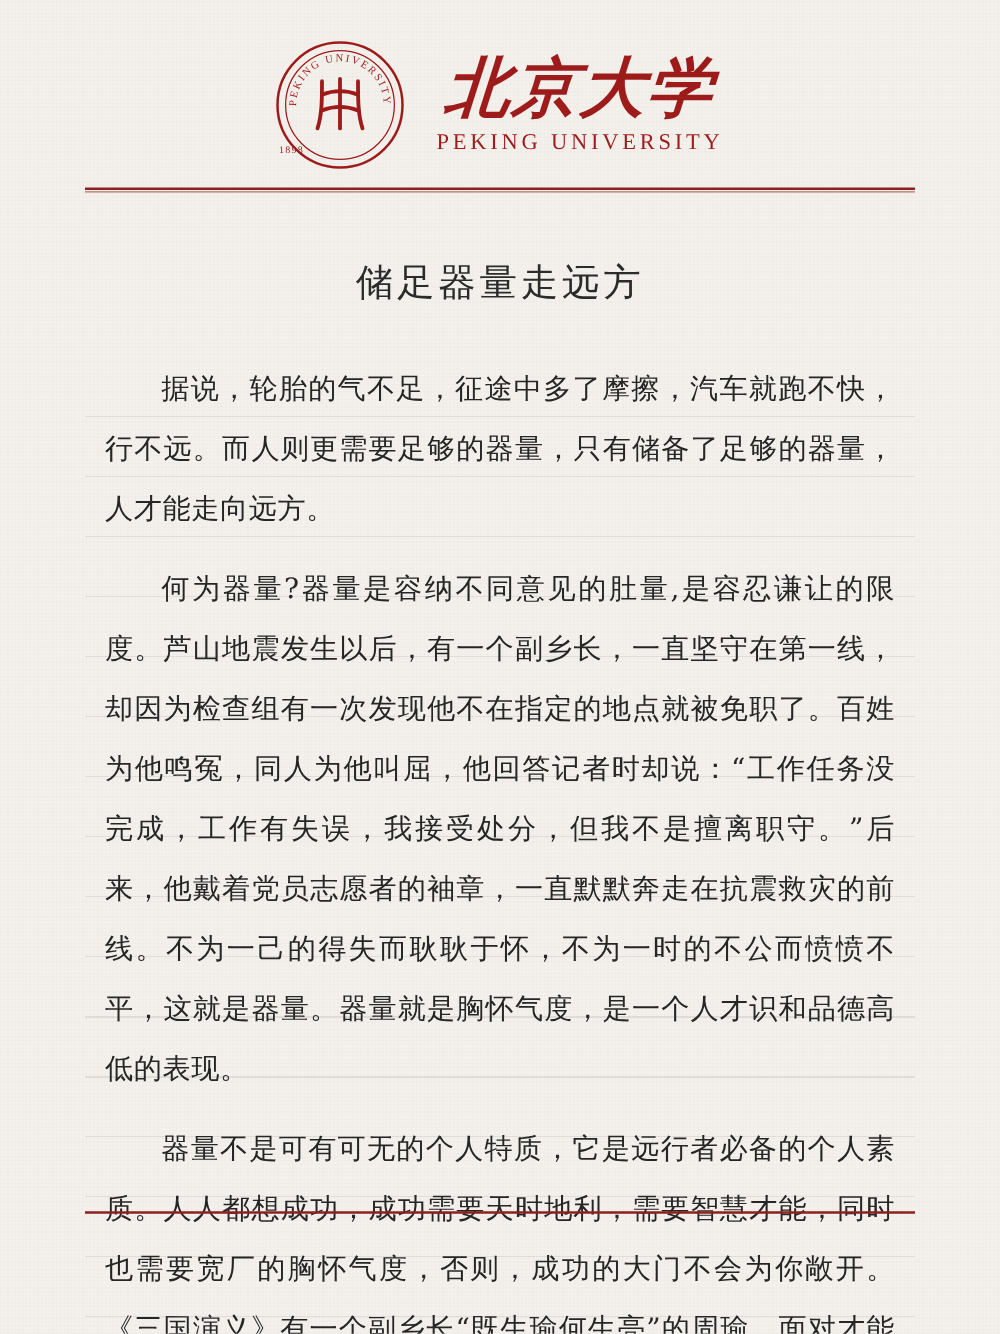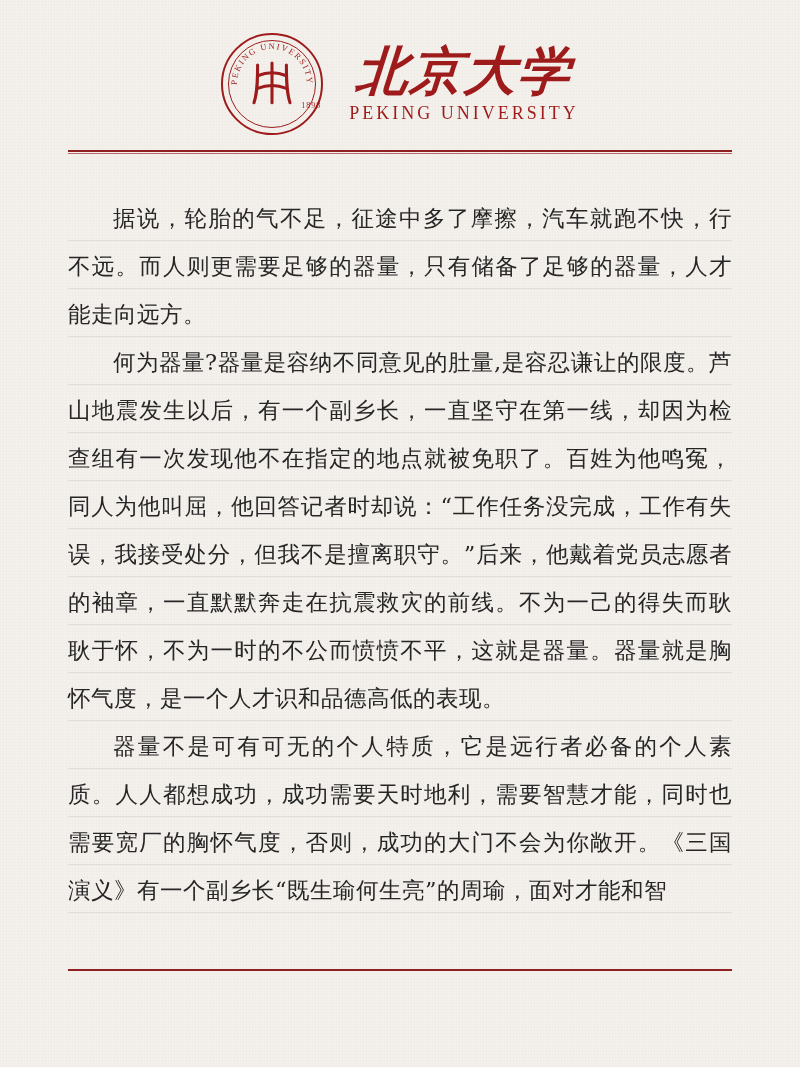--- a/index.html
+++ b/index.html
@@ -68,23 +68,23 @@
   }
   .seal-arc-text {
     position: absolute;
     left: 0; top: 0;
     width: 100%;
     height: 100%;
   }
   .seal-year {
     position: absolute;
     left: 0;
-    bottom: 23px;
+    bottom: 9px;
     width: 100%;
-    text-align: right;
+    text-align: left;
     font-size: 8px;
     letter-spacing: 1px;
     color: #9e1b1b;
     font-family: "Liberation Serif", serif;
   }
   .wordmark {
     display: flex;
     flex-direction: column;
     align-items: center;
     gap: 6px;
@@ -146,21 +146,21 @@
       to bottom,
       rgba(0,0,0,0) 0px,
       rgba(0,0,0,0) 46px,
       rgba(120,120,120,0.16) 46px,
       rgba(120,120,120,0.16) 47px,
       rgba(0,0,0,0) 47px,
       rgba(0,0,0,0) 48px
     );
   }
   .body-text p {
-    margin: 0;
+    margin: 16px;
     text-indent: 2em;
     text-align: justify;
   }
 </style>
 </head>
 <body>
 
 <div class="paper-texture"></div>
 
 <div class="page">
@@ -190,20 +190,21 @@
 
     <div class="wordmark">
       <div class="wordmark-cn">北京大学</div>
       <div class="wordmark-en">PEKING UNIVERSITY</div>
     </div>
 
   </div>
 
   <div class="rule-top"></div>
 
+  <h1 class="doc-title">储足器量走远方</h1>
 
   <div class="body-text">
     <p>据说，轮胎的气不足，征途中多了摩擦，汽车就跑不快，行不远。而人则更需要足够的器量，只有储备了足够的器量，人才能走向远方。</p>
     <p>何为器量?器量是容纳不同意见的肚量,是容忍谦让的限度。芦山地震发生以后，有一个副乡长，一直坚守在第一线，却因为检查组有一次发现他不在指定的地点就被免职了。百姓为他鸣冤，同人为他叫屈，他回答记者时却说：“工作任务没完成，工作有失误，我接受处分，但我不是擅离职守。”后来，他戴着党员志愿者的袖章，一直默默奔走在抗震救灾的前线。不为一己的得失而耿耿于怀，不为一时的不公而愤愤不平，这就是器量。器量就是胸怀气度，是一个人才识和品德高低的表现。</p>
     <p>器量不是可有可无的个人特质，它是远行者必备的个人素质。人人都想成功，成功需要天时地利，需要智慧才能，同时也需要宽厂的胸怀气度，否则，成功的大门不会为你敞开。《三国演义》有一个副乡长“既生瑜何生亮”的周瑜，面对才能和智</p>
   </div>
 
   <div class="rule-bottom"></div>
 
 </div>

